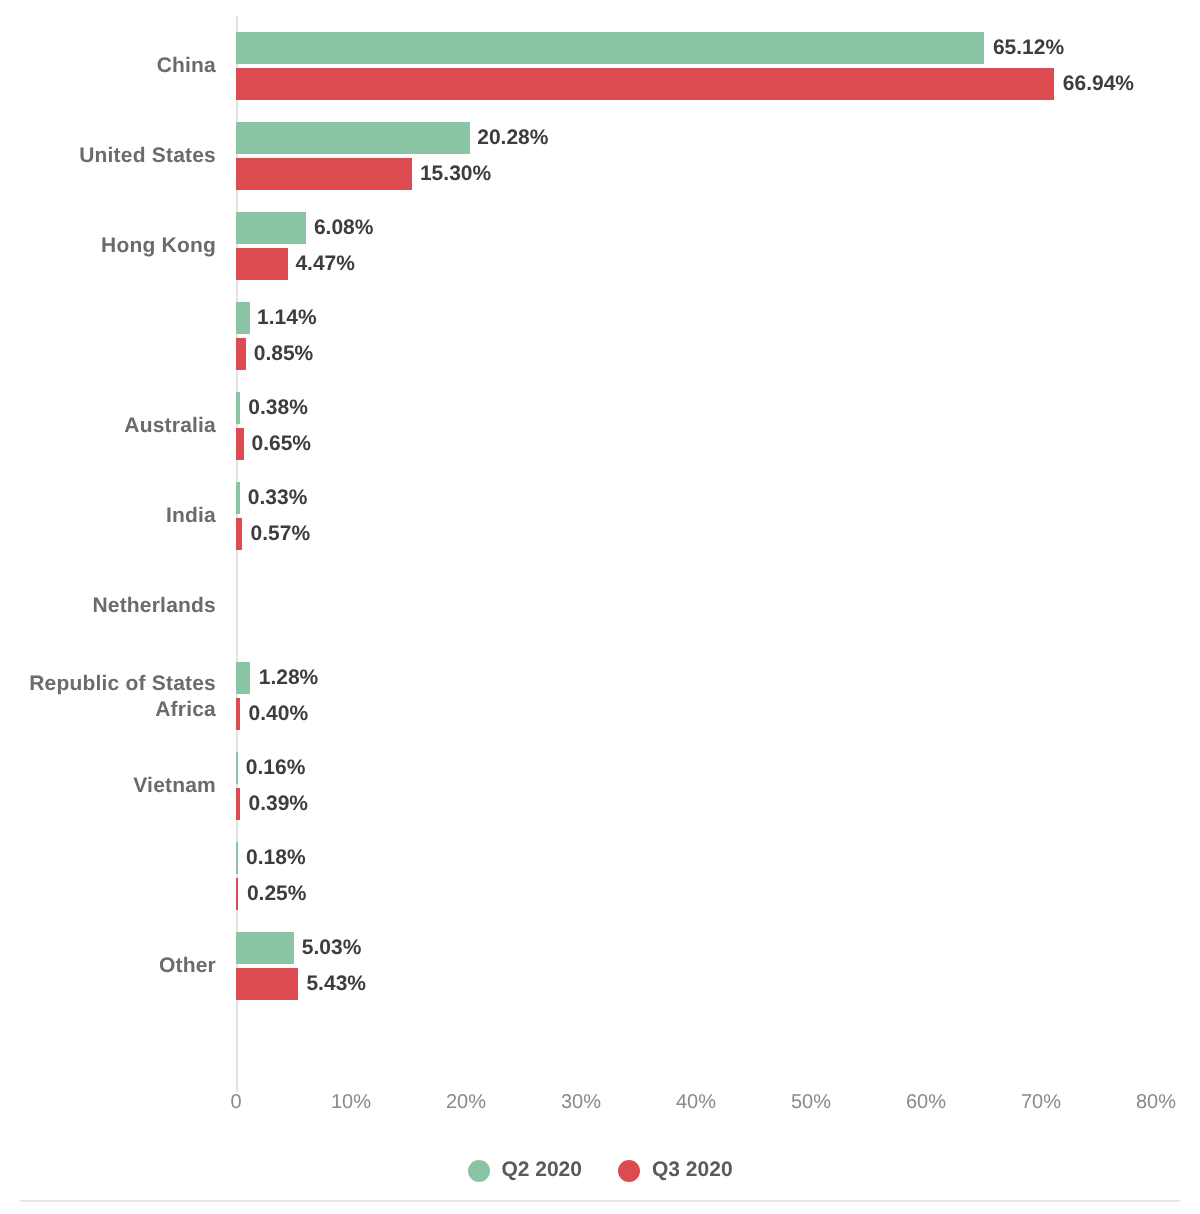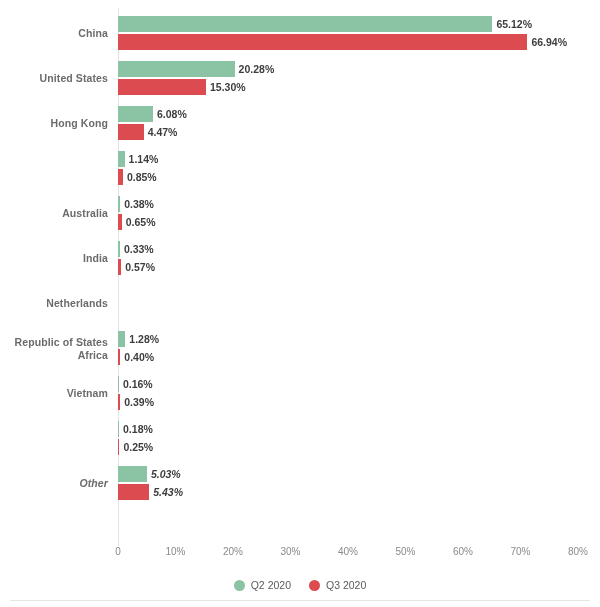--- a/index.html
+++ b/index.html
@@ -126,21 +126,21 @@
     width: 11px;
     height: 11px;
     border-radius: 50%;
     display: block;
   }
   .legend-dot.q2 { background: #8ac4a4; }
   .legend-dot.q3 { background: #dc4b4f; }
   .legend-label {
     font-size: 10.5px;
     color: #5a5a5a;
-    font-weight: normal;
+    font-weight: bold;
     white-space: nowrap;
   }
   #bottom-rule {
     position: absolute;
     left: 10px;
     top: 600px;
     width: 580px;
     height: 1px;
     background: #e6e6e6;
   }
@@ -264,21 +264,21 @@
             <div class="bar-wrap q2">
               <div class="bar q2" style="width: 1.035px; background: rgb(138, 196, 164);"></div>
               <span class="bar-value">0.18%</span>
             </div>
             <div class="bar-wrap q3">
               <div class="bar q3" style="width: 1.4375px; background: rgb(220, 75, 79);"></div>
               <span class="bar-value">0.25%</span>
             </div>
           </div>
         </div>
-        <div class="group-row" style="top: 461px; font-style: italic;">
+        <div class="group-row" style="top: 461px;">
           <div class="cat-label">Other</div>
           <div class="bars">
             <div class="bar-wrap q2">
               <div class="bar q2" style="width: 28.9225px; background: rgb(138, 196, 164);"></div>
               <span class="bar-value">5.03%</span>
             </div>
             <div class="bar-wrap q3">
               <div class="bar q3" style="width: 31.2225px; background: rgb(220, 75, 79);"></div>
               <span class="bar-value">5.43%</span>
             </div>

